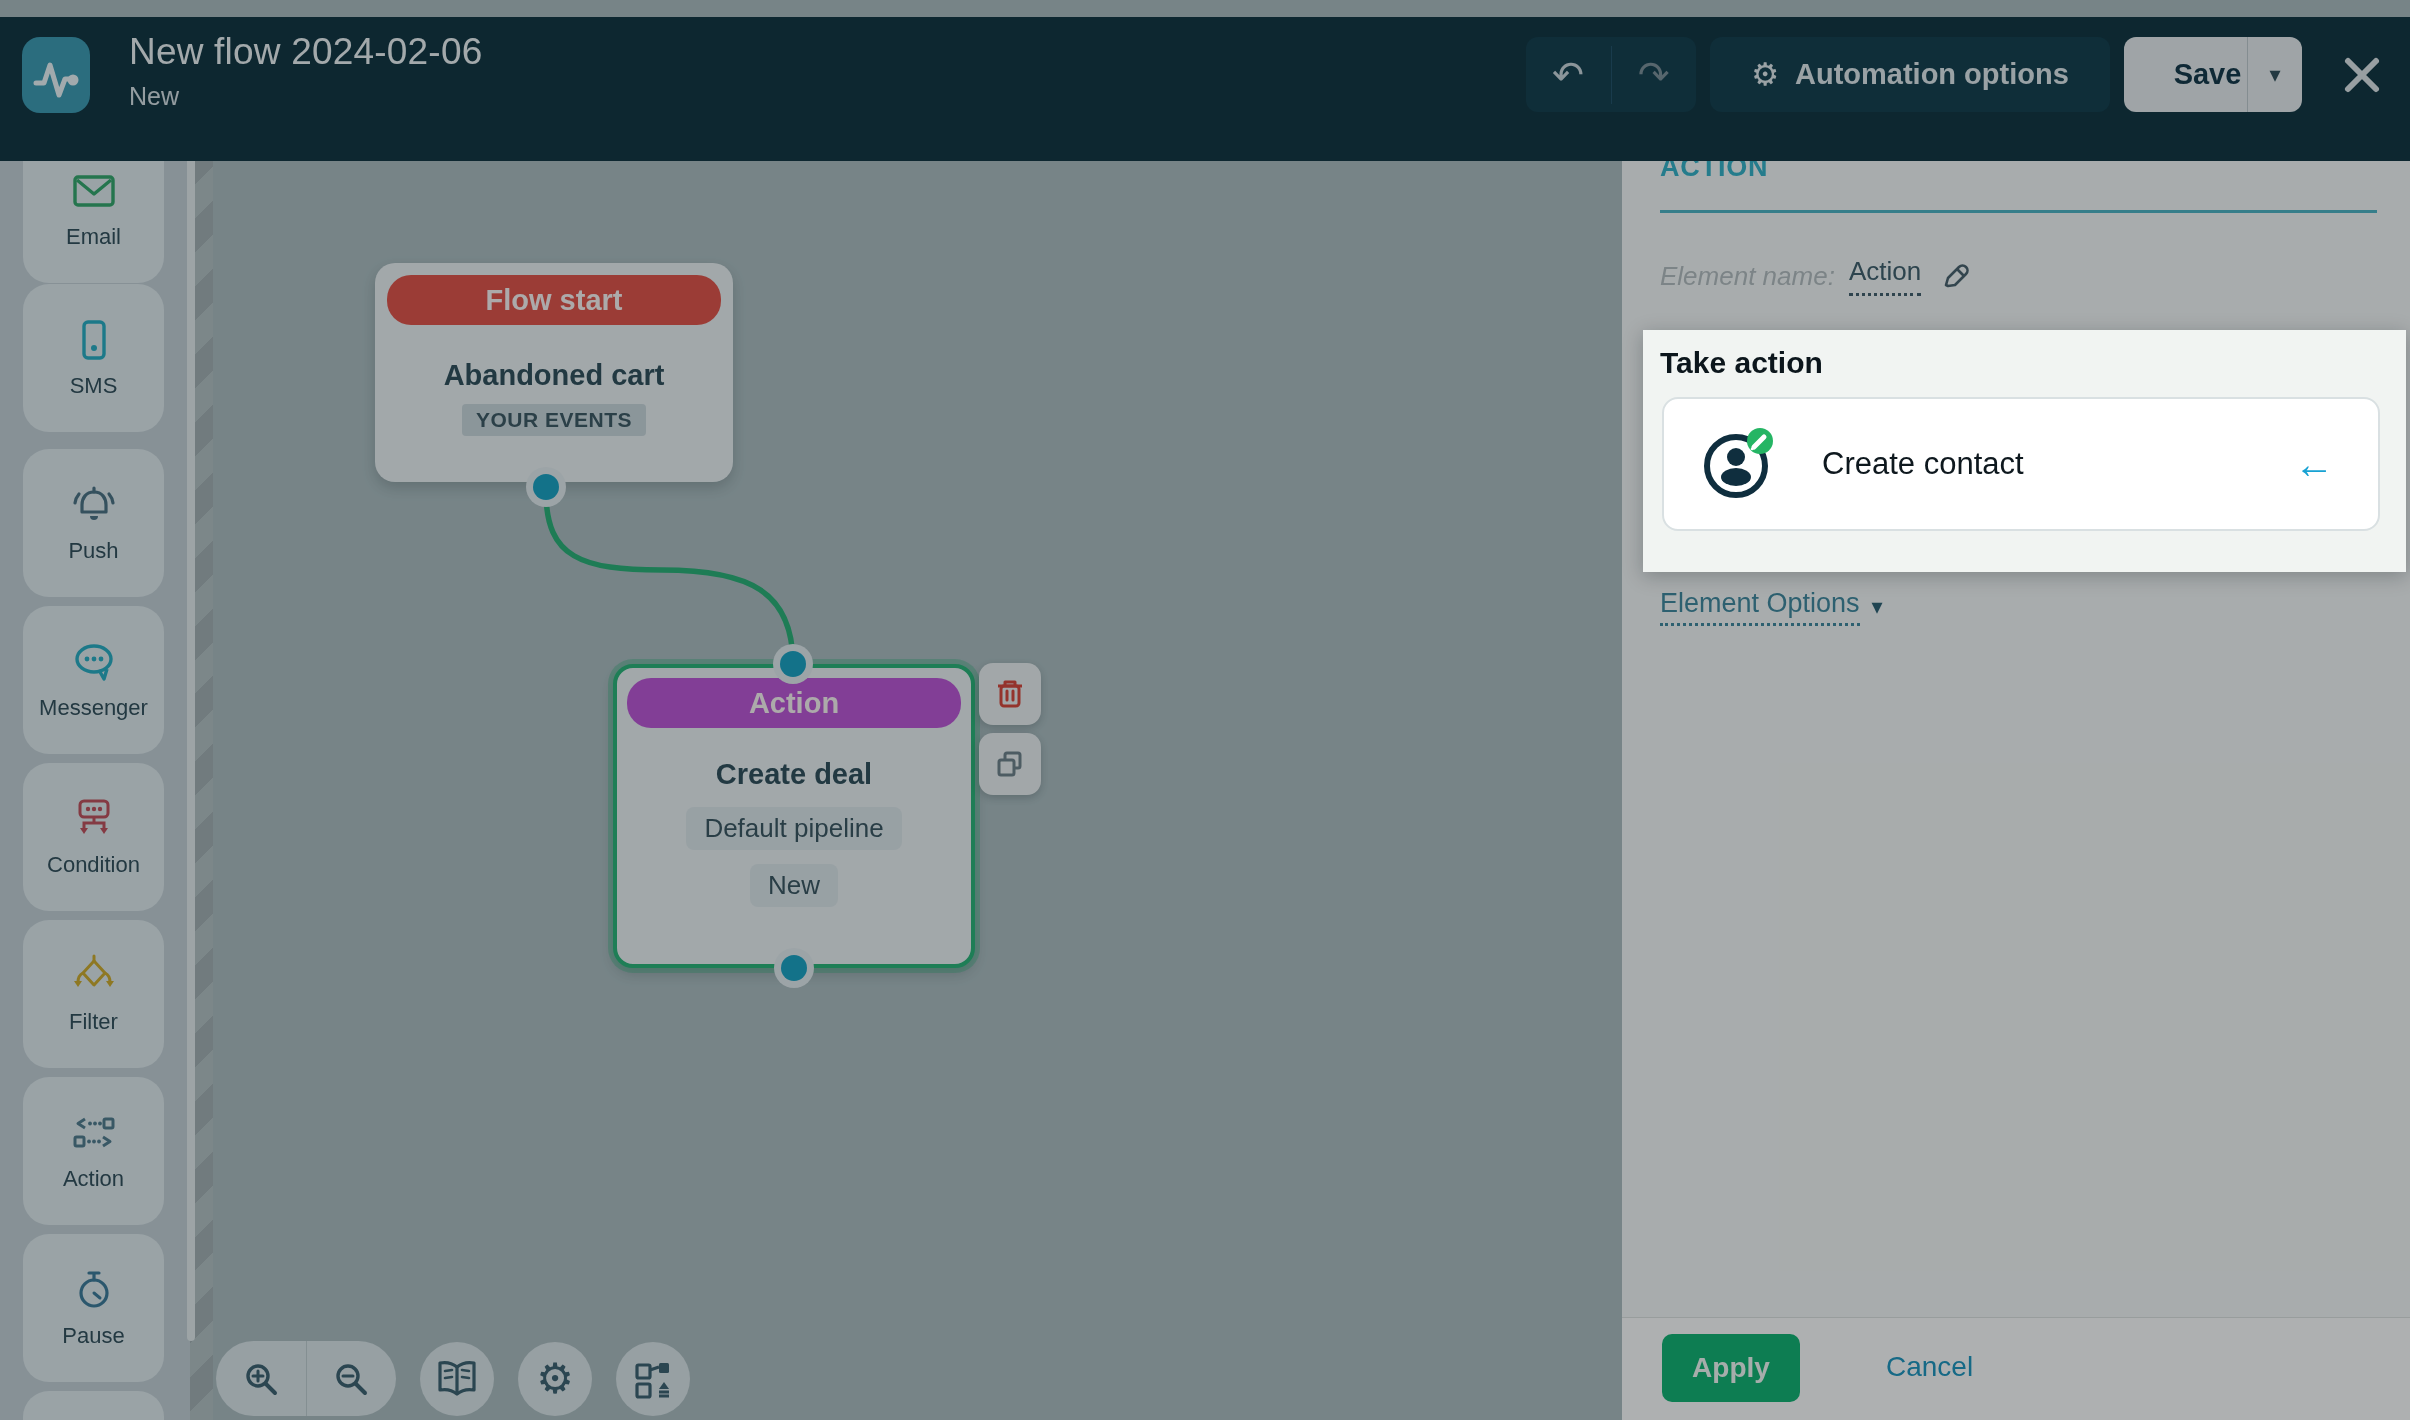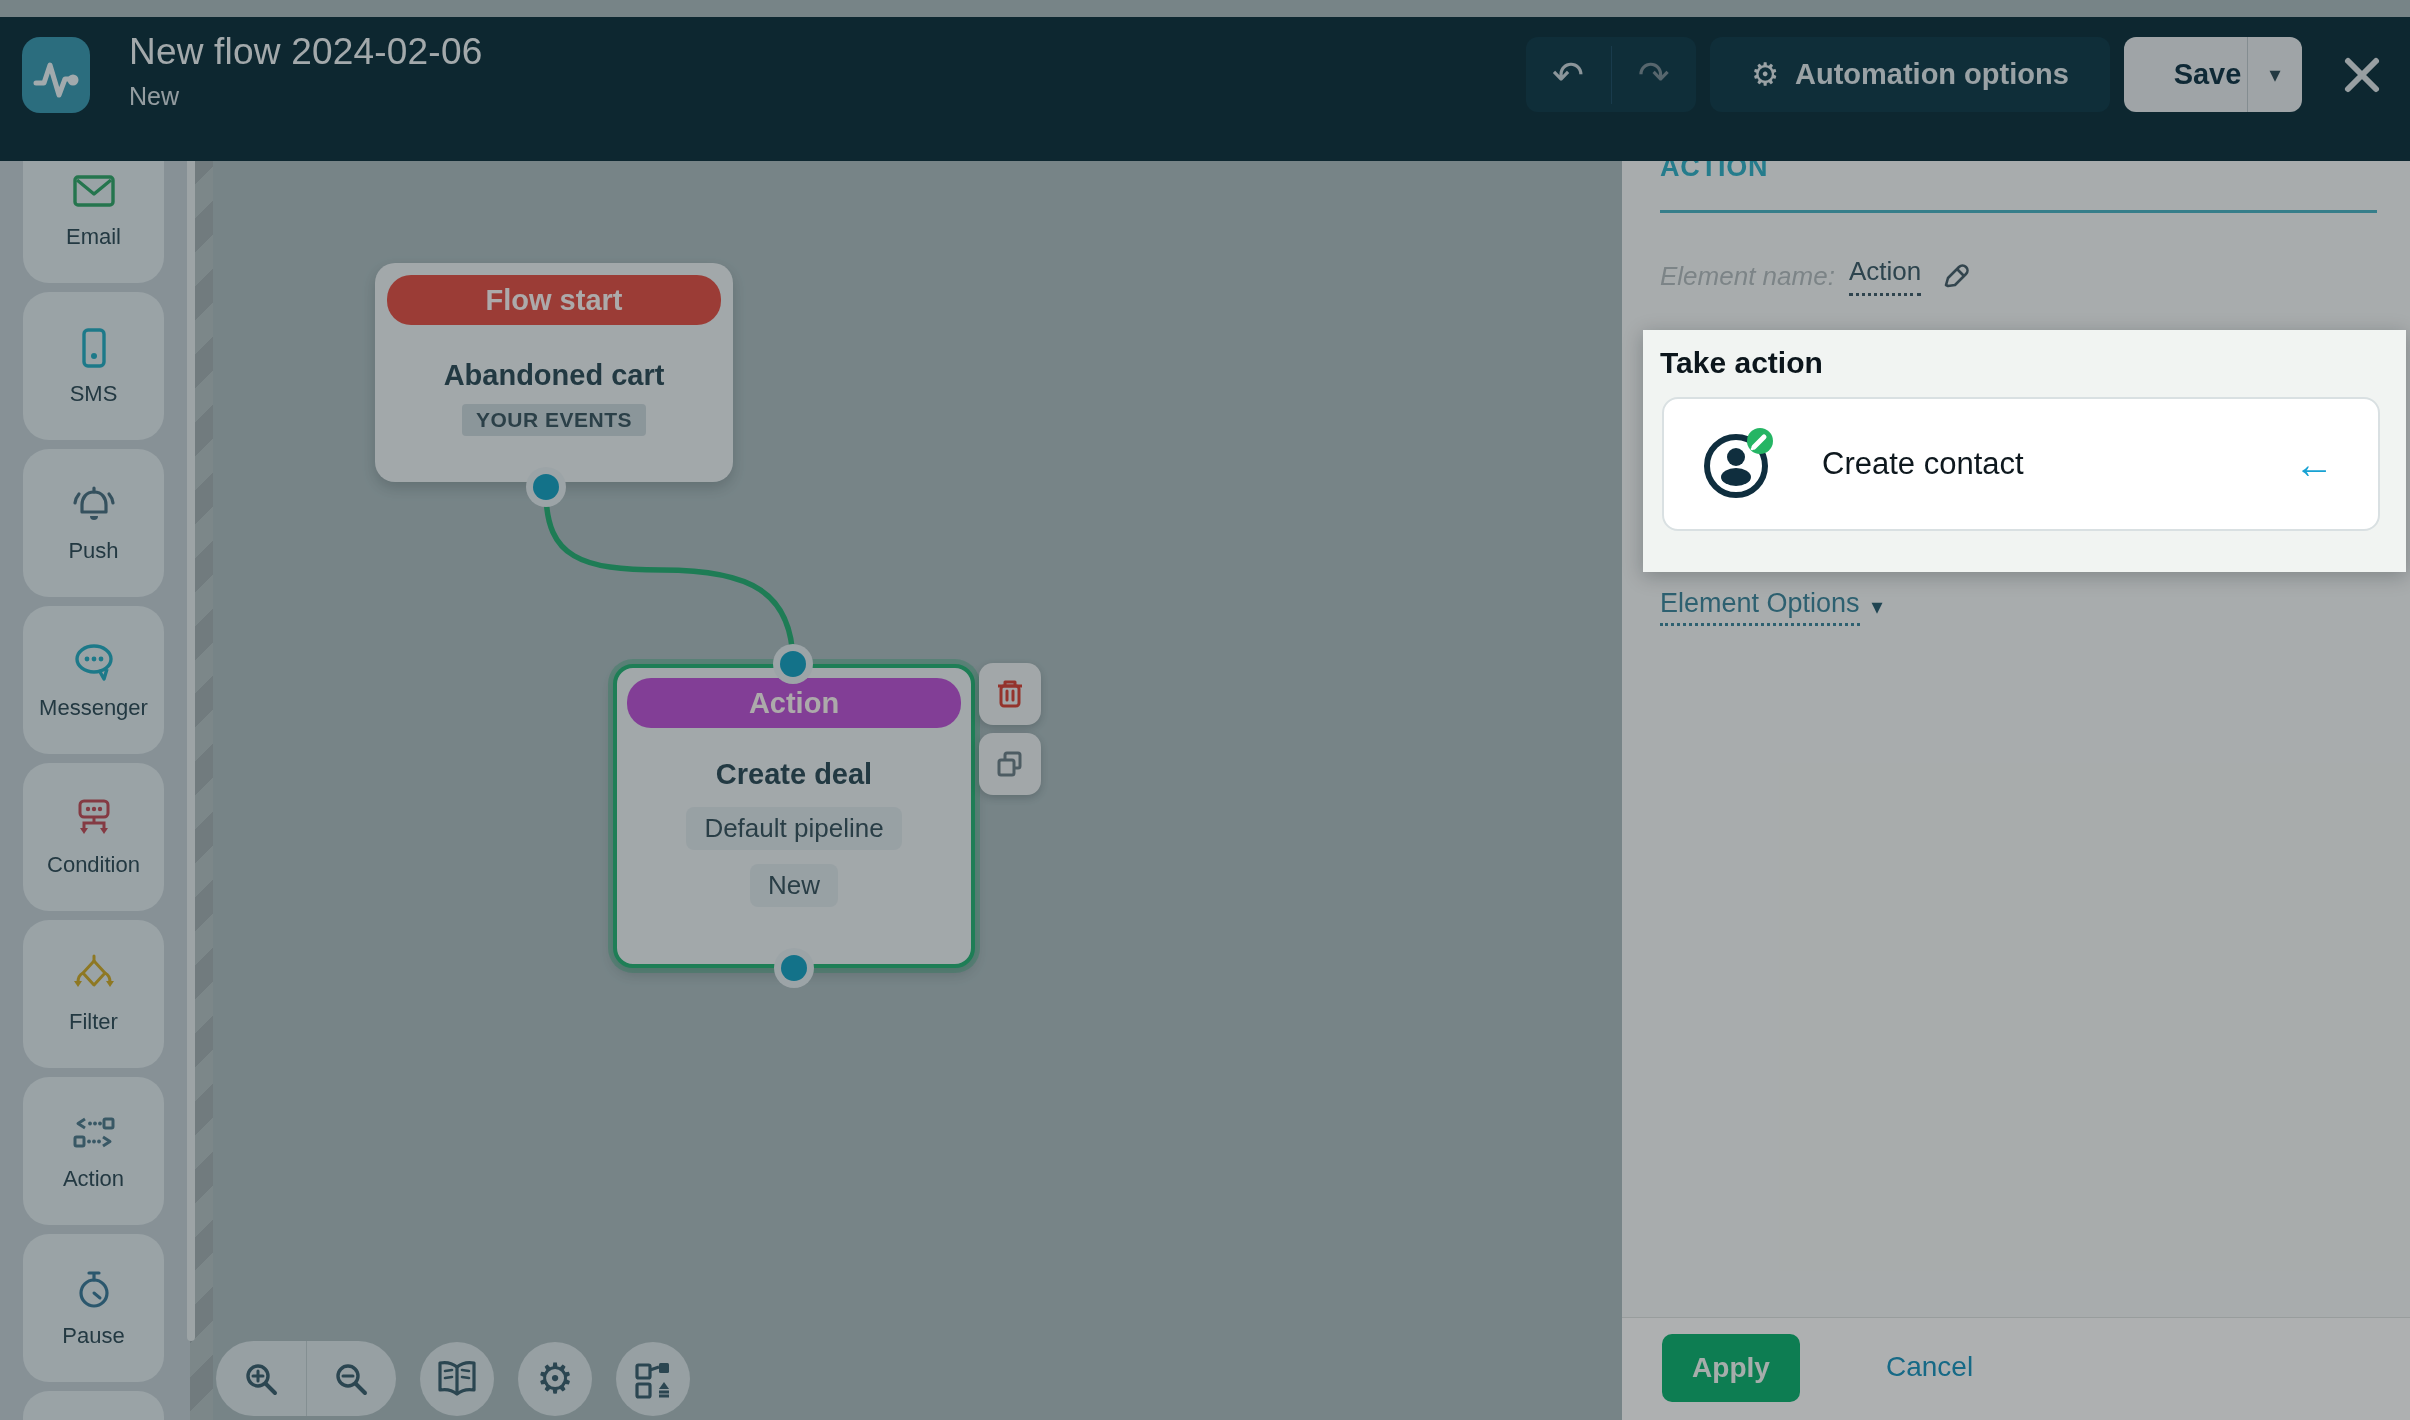--- a/index.html
+++ b/index.html
@@ -137,21 +137,21 @@
   <aside class="sidebar">
 
     <div class="side-item" style="top:13px">
       <svg width="46" height="46" viewBox="0 0 46 46">
         <rect x="4" y="9" width="38" height="28" rx="3" fill="none" stroke="#35a96d" stroke-width="3.4"></rect>
         <path d="M6 12 L23 26 L40 12" fill="none" stroke="#35a96d" stroke-width="3.4" stroke-linejoin="round"></path>
       </svg>
       <div class="side-label">Email</div>
     </div>
 
-    <div class="side-item" style="top:170px">
+    <div class="side-item" style="top:162px">
       <svg width="46" height="46" viewBox="0 0 46 46">
         <rect x="13" y="5" width="20" height="36" rx="4" fill="none" stroke="#2aafc4" stroke-width="3.4"></rect>
         <circle cx="23" cy="31" r="3" fill="#2aafc4"></circle>
       </svg>
       <div class="side-label">SMS</div>
     </div>
 
     <div class="side-item" style="top:327px">
       <svg width="46" height="46" viewBox="0 0 46 46">
         <path d="M23 10 c-8 0 -12 6 -12 13 v7 h24 v-7 c0 -7 -4 -13 -12 -13 z" fill="none" stroke="#4d7485" stroke-width="3.2" stroke-linejoin="round"></path>

